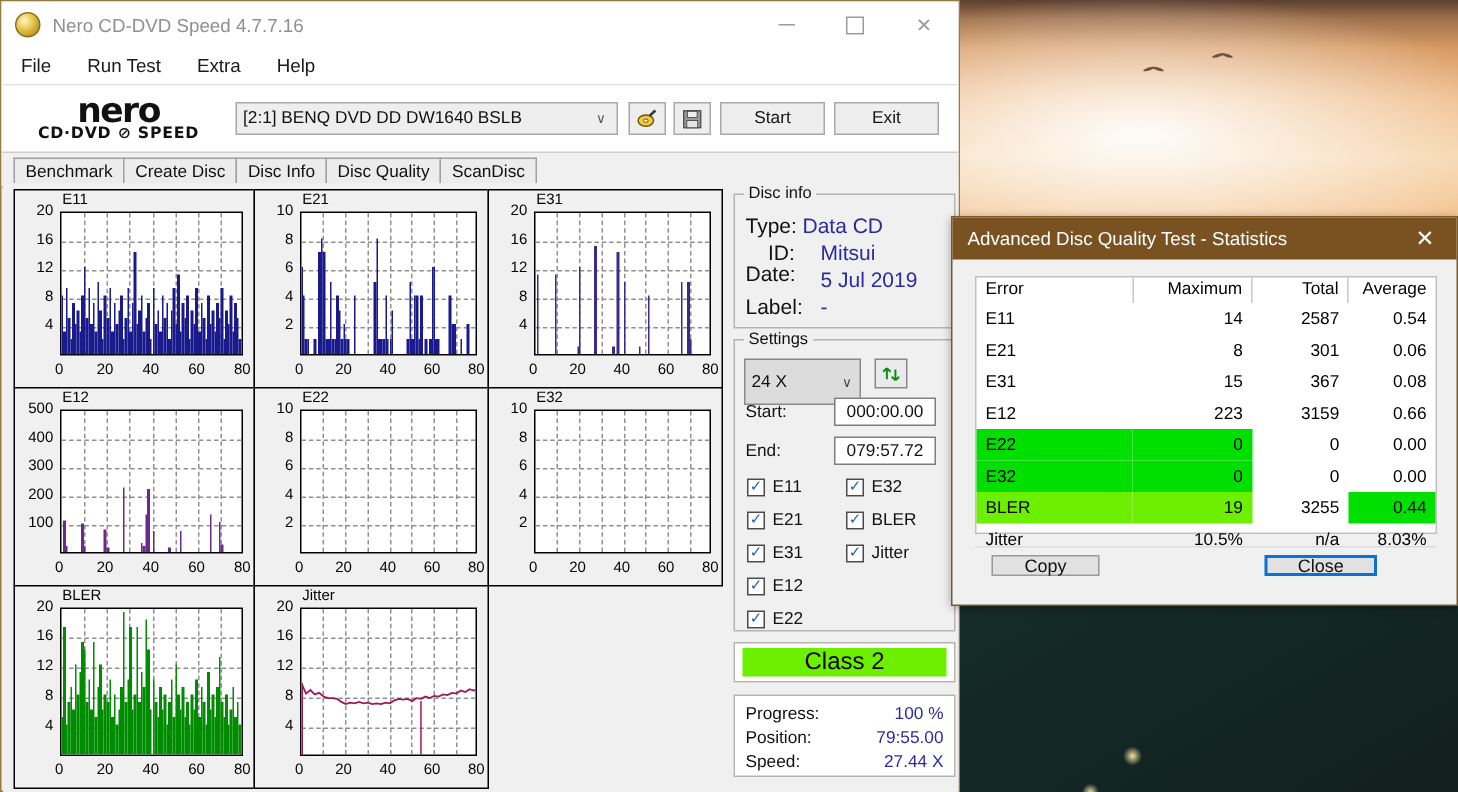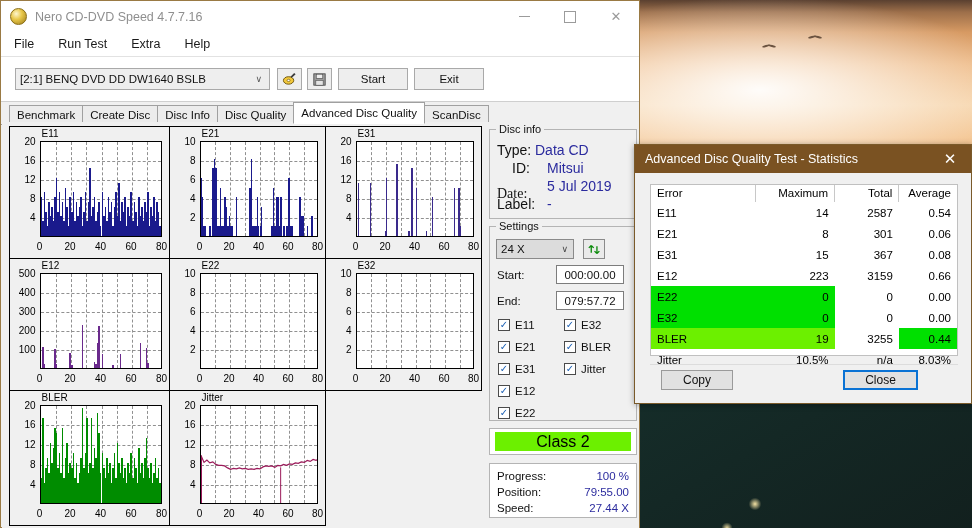--- a/index.html
+++ b/index.html
@@ -106,21 +106,21 @@
   
   .grp{position:absolute;border:1px solid #b4b4b4;background:#f0f0f0;
     box-sizing:border-box;}
   .grp-title{position:absolute;top:-7px;left:6px;background:#f0f0f0;padding:0 3px;
     font-size:11px;color:#111;}
   #discinfo{left:488px;top:128px;width:148px;height:90px;}
   .di-row{position:absolute;font-size:14px;}
   .di-key{color:#111;}
   .di-val{color:#2b2b9e;}
   #settings{left:488px;top:225px;width:148px;height:195px;}
-  #speed-select{position:absolute;left:6px;top:12px;width:78px;height:20px;
+  #speed-select{position:absolute;left:6px;top:12px;width:78px;height:31px;
     background:#dcdcdc;border:1px solid #8a8a8a;box-sizing:border-box;
     display:flex;align-items:center;padding:0 4px;font-size:11.5px;color:#111;}
   #speed-select .caret{position:absolute;right:5px;color:#444;font-size:9px;}
   #refresh-btn{position:absolute;left:93px;top:12px;width:22px;height:20px;
     background:#eaeaea;border:1px solid #8a8a8a;box-sizing:border-box;
     display:flex;align-items:center;justify-content:center;}
   .se-label{position:absolute;font-size:11.5px;color:#111;}
   .se-field{position:absolute;width:68px;height:19px;background:#fff;
     border:1px solid #7d7d7d;box-sizing:border-box;font-size:11.5px;color:#111;
     display:flex;align-items:center;justify-content:center;}
@@ -150,21 +150,21 @@
     background:#fff;border:1px solid #c0c0c0;box-sizing:border-box;}
   table{border-collapse:collapse;width:100%;font-size:11.5px;color:#000;}
   th{font-weight:normal;padding:2px 6px 3px 6px;border-right:1px solid #c8c8c8;
     text-align:right;}
   th.l{text-align:left;}
   th.last{border-right:none;}
   td{padding:1px 6px;text-align:right;height:19px;}
   td.l{text-align:left;}
   #stats-btnbar{position:absolute;left:15px;top:219px;width:308px;height:30px;
     border-top:1px solid #dcdcdc;box-sizing:border-box;}
-  .dlg-btn{position:absolute;top:5px;height:20px;font-size:12px;color:#111;
+  .dlg-btn{position:absolute;top:5px;height:14px;font-size:12px;color:#111;
     display:flex;align-items:center;justify-content:center;
     background:#e1e1e1;border:1px solid #9a9a9a;box-sizing:border-box;}
   #btn-copy{left:11px;width:72px;}
   #btn-close{left:193px;width:75px;border:2px solid #0a72d4;background:#e1e1e1;}
 </style>
 </head>
 <body>
 
 <div id="desktop">
   <div id="wp-sky">
@@ -196,20 +196,24 @@
   </div>
 
   <div id="menubar">
     <div class="menu-item">File</div>
     <div class="menu-item">Run Test</div>
     <div class="menu-item">Extra</div>
     <div class="menu-item">Help</div>
   </div>
 
   <div id="toolbar">
+    <div id="nero-logo">
+      <div id="logo-top">nero</div>
+      <div id="logo-bot">CD·DVD ⊘ SPEED</div>
+    </div>
     <div id="drive-select">
       <span>[2:1]   BENQ DVD DD DW1640 BSLB</span>
       <span class="caret">∨</span>
     </div>
     <div class="tb-btn" id="btn-speedicon">
       <svg width="15" height="15" viewBox="0 0 16 16">
         <ellipse cx="7" cy="9" rx="5.5" ry="4" fill="#f2c83c" stroke="#6b5208" stroke-width="1"></ellipse>
         <ellipse cx="7" cy="9" rx="1.6" ry="1.2" fill="#fff" stroke="#6b5208" stroke-width=".7"></ellipse>
         <path d="M9 5 L13 1 L14.5 2.5 L10.5 6 Z" fill="#3b3b3b"></path>
       </svg>
@@ -223,21 +227,20 @@
     </div>
     <div class="tb-btn" id="btn-start">Start</div>
     <div class="tb-btn" id="btn-exit">Exit</div>
   </div>
 
   <div id="tabs">
     <div class="tab">Benchmark</div>
     <div class="tab">Create Disc</div>
     <div class="tab">Disc Info</div>
     <div class="tab">Disc Quality</div>
-    <div class="tab active">Advanced Disc Quality</div>
     <div class="tab">ScanDisc</div>
   </div>
 
   <div id="content">
     <div id="charts">
         <div class="chart-cell">
           <div class="chart-title">E11</div>
           <div class="plot-box" style="left: 30px; top: 14px; width: 122px; height: 96px;">
             <div class="gridv" style="left: 30.5px;"></div>
             <div class="gridv" style="left: 61px;"></div>
@@ -701,21 +704,21 @@
         </div>
       </div>
   </div>
 
   <div class="grp" id="discinfo">
     <div class="grp-title">Disc info</div>
     <div class="di-row" style="left:7px;top:12px;"><span class="di-key">Type:</span></div>
     <div class="di-row" style="left:45px;top:12px;"><span class="di-val">Data CD</span></div>
     <div class="di-row" style="left:7px;top:30px;margin-left:15px;"><span class="di-key">ID:</span></div>
     <div class="di-row" style="left:57px;top:30px;"><span class="di-val">Mitsui</span></div>
-    <div class="di-row" style="left:7px;top:56px;font-family:Liberation Serif, serif;"><span class="di-key">Date:</span></div>
+    <div class="di-row" style="left:7px;top:44px;"><span class="di-key">Date:</span></div>
     <div class="di-row" style="left:57px;top:48px;"><span class="di-val">5 Jul 2019</span></div>
     <div class="di-row" style="left:7px;top:66px;"><span class="di-key">Label:</span></div>
     <div class="di-row" style="left:57px;top:66px;"><span class="di-val">-</span></div>
   </div>
 
   <div class="grp" id="settings">
     <div class="grp-title">Settings</div>
     <div id="speed-select">
       <span>24 X</span>
       <span class="caret">∨</span>

